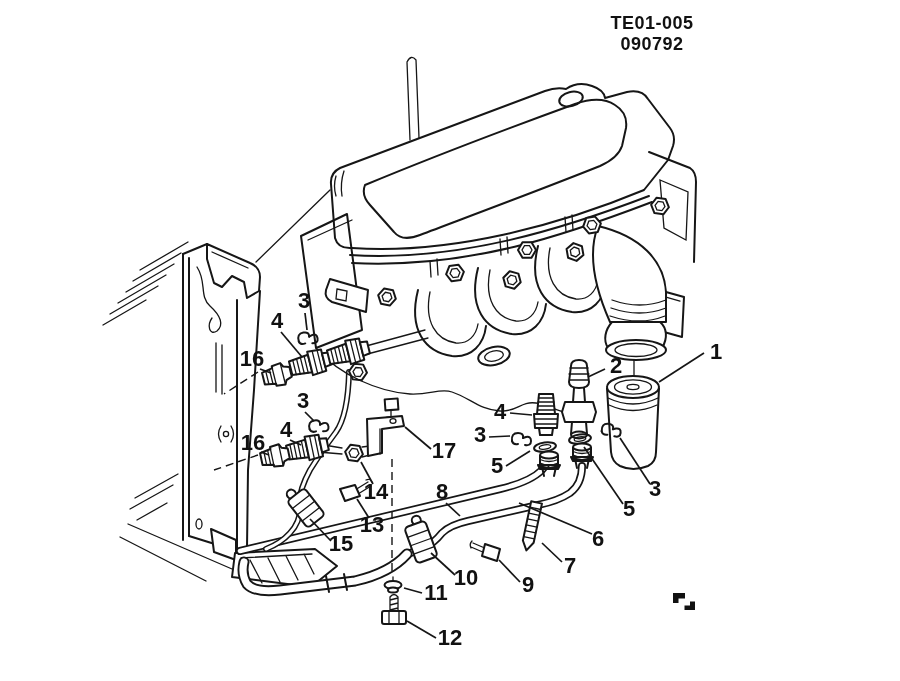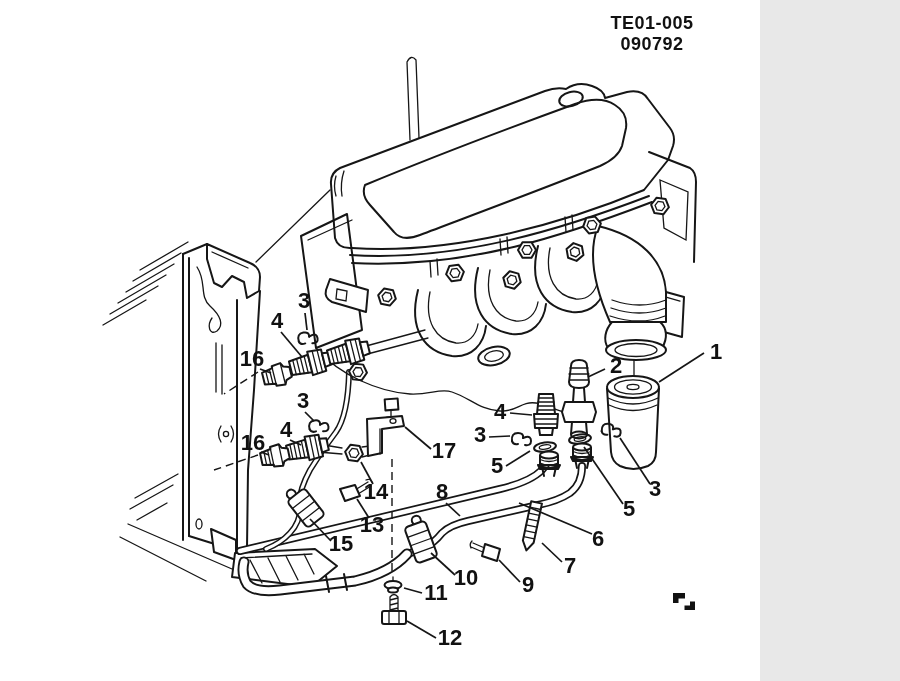--- a/index.html
+++ b/index.html
@@ -1,16 +1,16 @@
 <!DOCTYPE html>
 <html><head>
 <meta charset="utf-8">
 <style>
   html,body{margin:0;padding:0;background:#e8e8e8;}
-  .stage{position:relative;width:760px;height:681px;background:#ffffff;overflow:hidden;
+  .stage{position:relative;width:900px;height:681px;background:#ffffff;overflow:hidden;
          font-family:"Liberation Sans", sans-serif;}
   svg{position:absolute;inset:0;}
   .ln   {fill:none;stroke:#161616;stroke-width:2;stroke-linecap:round;stroke-linejoin:round;}
   .lnw  {fill:#ffffff;stroke:#161616;stroke-width:2;stroke-linejoin:round;}
   .thin {fill:none;stroke:#161616;stroke-width:1.3;stroke-linecap:round;}
   .pipeO{fill:none;stroke:#161616;stroke-width:8;stroke-linecap:round;}
   .pipeI{fill:none;stroke:#ffffff;stroke-width:4.6;stroke-linecap:round;}
   .fatO {fill:none;stroke:#161616;stroke-width:11;stroke-linecap:round;}
   .fatI {fill:none;stroke:#ffffff;stroke-width:7.2;stroke-linecap:round;}
   .tubeO{fill:none;stroke:#161616;stroke-width:6;stroke-linecap:round;}

